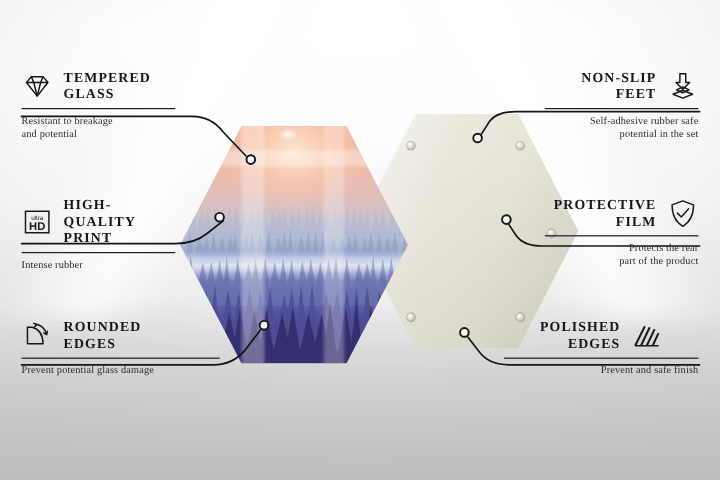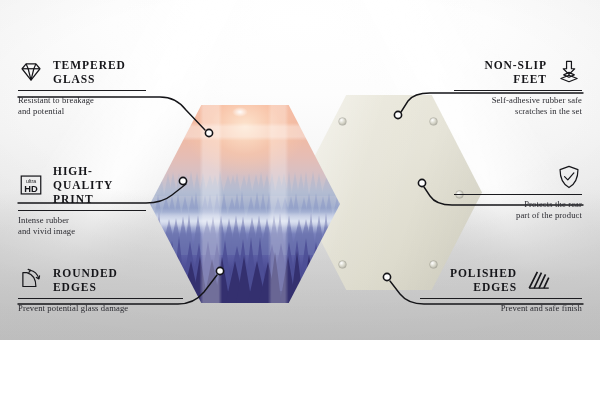--- a/index.html
+++ b/index.html
@@ -1,21 +1,21 @@
 <!DOCTYPE html>
 <html><head>
 <meta charset="utf-8">
 <style>
   html,body{margin:0;padding:0;}
   body{
     width:600px;height:400px;overflow:hidden;
     font-family:"Liberation Serif", serif;
     background:#ffffff;
   }
-  #stage{position:relative;width:600px;height:340px;overflow:hidden;}
+  #stage{position:relative;width:600px;height:400px;overflow:hidden;}
 
   
   .bg-base{position:absolute;inset:0;
     background:
       radial-gradient(120% 85% at 50% 6%, #ffffff 0%, #fdfdfd 26%, #f4f4f4 56%, #e9e9e9 80%, #e2e2e2 100%);
   }
   .bg-floor{position:absolute;left:0;right:0;bottom:0;height:150px;
     background:linear-gradient(to bottom,rgba(224,224,224,0) 0%,rgba(208,208,208,.75) 45%,rgba(196,196,196,.95) 100%);
   }
   .bg-beamL{position:absolute;left:-40px;top:-30px;width:300px;height:300px;
@@ -304,21 +304,20 @@
         <text x="16" y="14" font-family="Liberation Sans, sans-serif" font-size="6.4" text-anchor="middle" fill="#16161a">ultra</text>
         <text x="16" y="24" font-family="Liberation Sans, sans-serif" font-size="11.5" font-weight="bold" text-anchor="middle" fill="#16161a">HD</text>
       </svg>
       <div>
         <div class="ttl">HIGH-QUALITY</div>
         <div class="ttl">PRINT</div>
       </div>
     </div>
     <div class="rule"></div>
     <div class="desc">Intense rubber</div>
-    <div class="desc">and vivid image</div>
   </div>
 
   <div class="feat left" style="left:18px;top:266px;width:165px">
     <div class="hdbox">
       <svg class="ico" viewBox="0 0 32 32">
         <g fill="none" stroke="#16161a" stroke-width="1.5" stroke-linecap="round" stroke-linejoin="round">
           <path d="M6 7 L6 24 L22 24 C22 15 18 9 11 7 Z"></path>
           <path d="M15 4 C20 5 24 9 25.5 14"></path>
           <path d="M12.5 3 L15.6 4.2 L13.4 6.6"></path>
           <path d="M26.5 11 L25.7 14.6 L22.6 12.9"></path>
@@ -342,25 +341,29 @@
       <svg class="ico" viewBox="0 0 32 32">
         <g fill="none" stroke="#16161a" stroke-width="1.5" stroke-linejoin="round">
           <path d="M13 3 L19 3 L19 12 L23 12 L16 19 L9 12 L13 12 Z"></path>
           <path d="M9.5 19.5 L16 16.5 L22.5 19.5 L16 22.5 Z"></path>
           <path d="M6 24 L16 20 L26 24 L16 28 Z"></path>
         </g>
       </svg>
     </div>
     <div class="rule"></div>
     <div class="desc">Self-adhesive rubber safe</div>
-    <div class="desc">scratches in the set</div>
+    <div class="desc">potential in the set</div>
   </div>
 
   <div class="feat right" style="left:454px;top:164px;width:128px">
     <div class="hdbox" style="justify-content:flex-end">
+      <div>
+        <div class="ttl">PROTECTIVE</div>
+        <div class="ttl">FILM</div>
+      </div>
       <svg class="ico" viewBox="0 0 32 32">
         <g fill="none" stroke="#16161a" stroke-width="1.5" stroke-linejoin="round" stroke-linecap="round">
           <path d="M16 3 L27 7 C27 17 23 25 16 29 C9 25 5 17 5 7 Z"></path>
           <path d="M10.5 15.5 L14.5 19.5 L22 11"></path>
         </g>
       </svg>
     </div>
     <div class="rule"></div>
     <div class="desc">Protects the rear</div>
     <div class="desc">part of the product</div>

